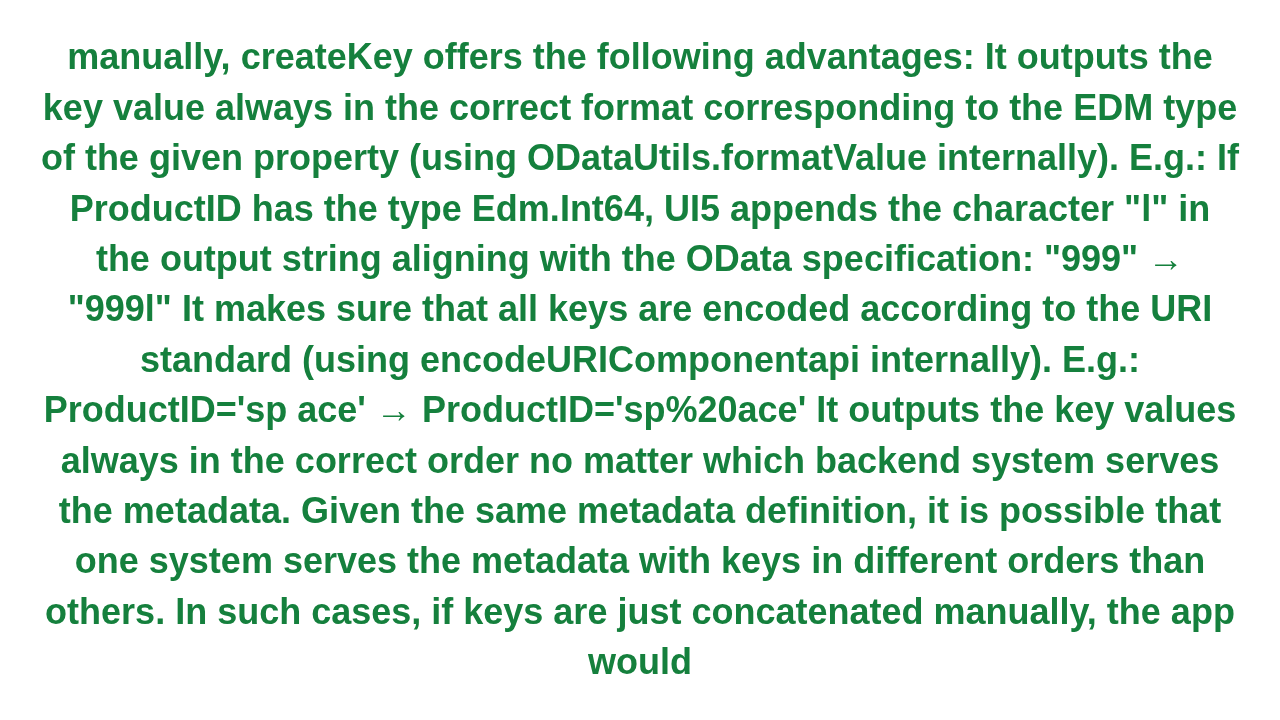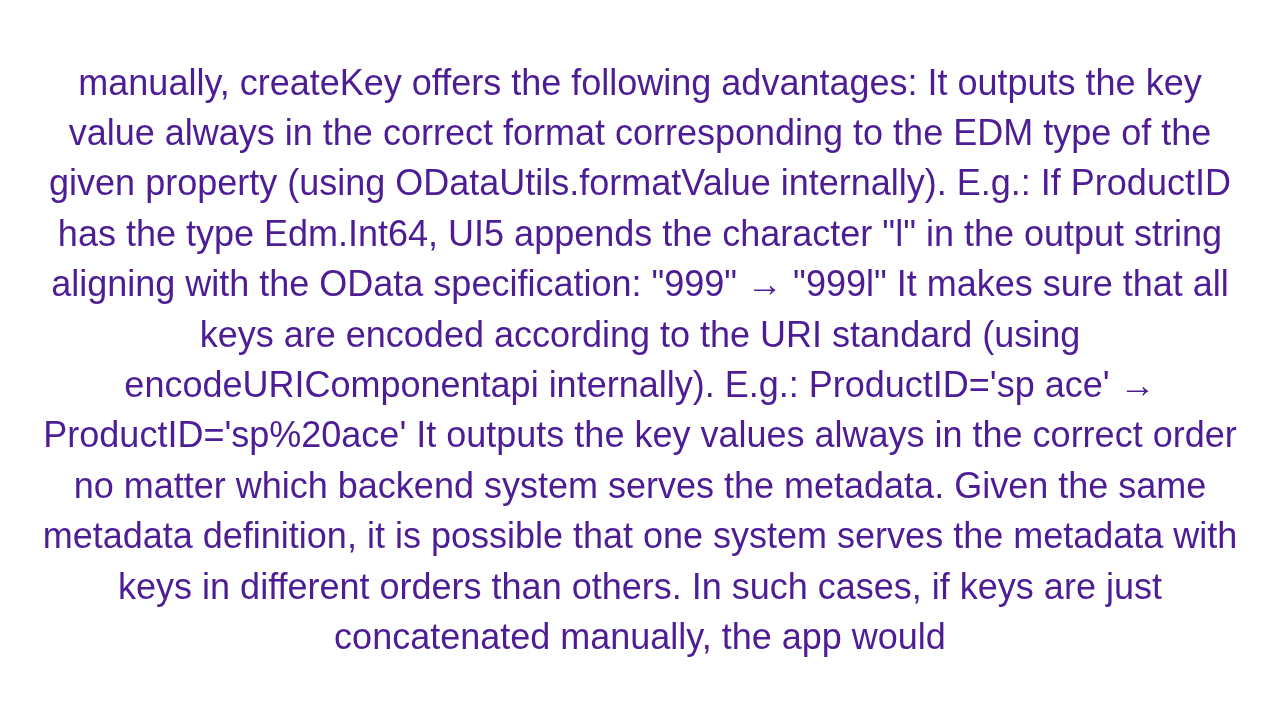--- a/index.html
+++ b/index.html
@@ -25,22 +25,22 @@
       align-items: center;
       justify-content: center;
       padding: 20px 40px;
       overflow: hidden;
     }
 
     .text-block {
       text-align: center;
       font-family: Arial, sans-serif;
       font-size: 36px;
-      font-weight: normal;
-      color: #4c1d95;
+      font-weight: bold;
+      color: #15803d;
       line-height: 1.4;
       width: 100%;
     }
   </style>
 </head>
 <body>
 
 <div class="content-wrapper">
   <p class="text-block">manually, createKey offers the following advantages:  It outputs the key value always in the correct format corresponding to the EDM type of the given property (using ODataUtils.formatValue internally). E.g.: If ProductID has the type Edm.Int64, UI5 appends the character "l" in the output string aligning with the OData specification: "999" → "999l" It makes sure that all keys are encoded according to the URI standard (using encodeURIComponentapi internally). E.g.: ProductID='sp ace' → ProductID='sp%20ace' It outputs the key values always in the correct order no matter which backend system serves the metadata. Given the same metadata definition, it is possible that one system serves the metadata with keys in different orders than others. In such cases, if keys are just concatenated manually, the app would</p>
 </div>

